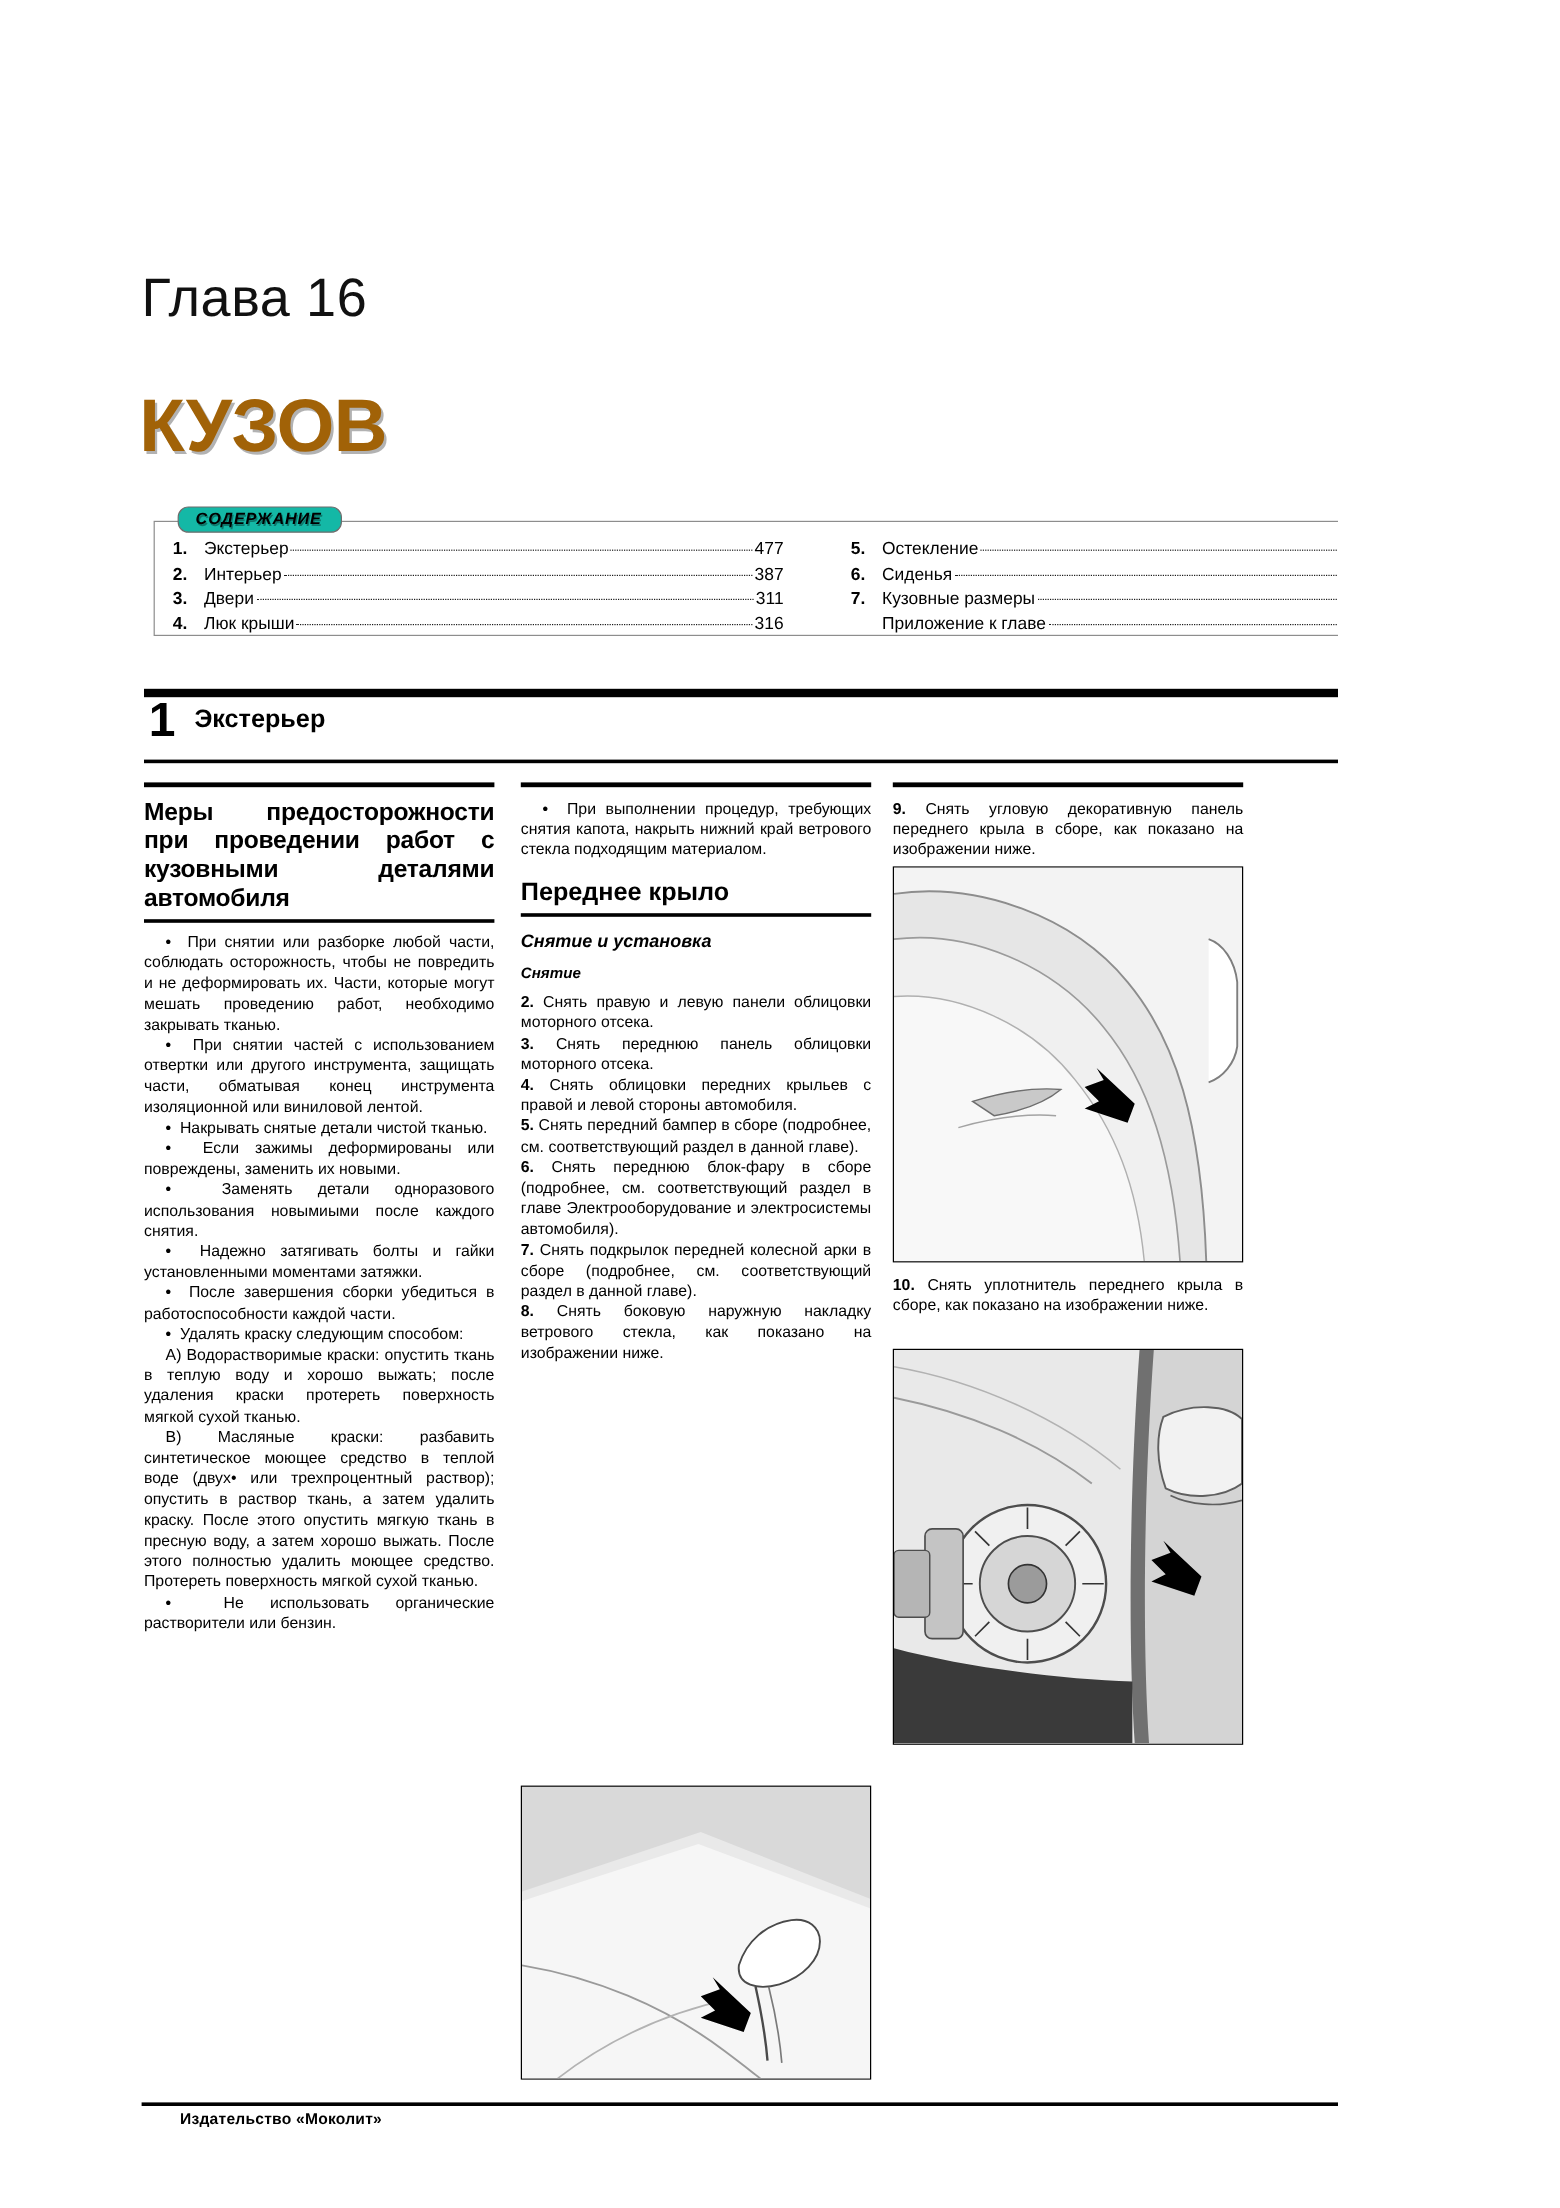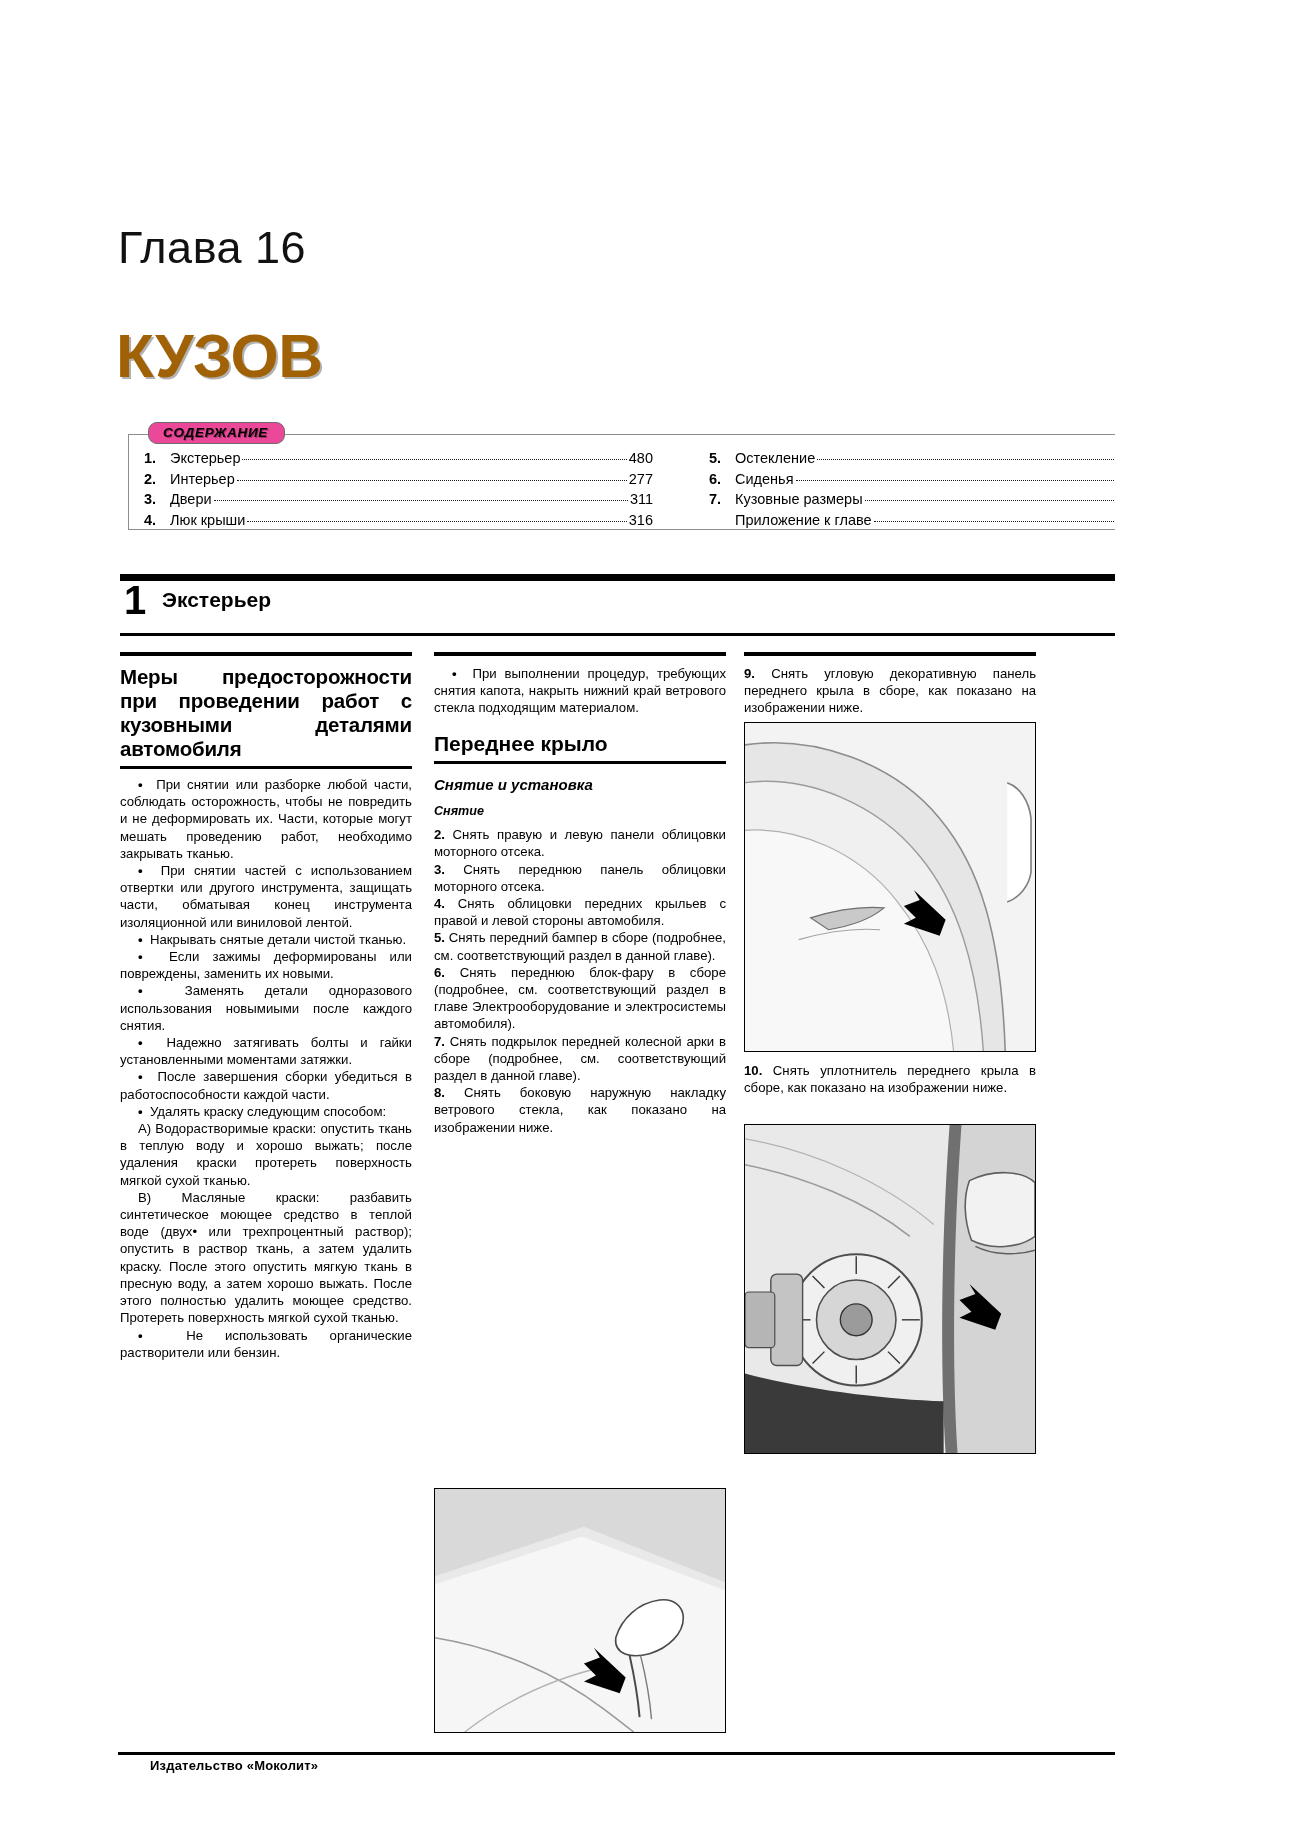--- a/index.html
+++ b/index.html
@@ -52,21 +52,21 @@
     box-sizing: border-box;
     background: #fff;
   }
   .toc-tag {
     position: absolute;
     left: 148px;
     top: 422px;
     padding: 2px 16px 3px 14px;
     border: 1.5px solid #6d6d6d;
     border-radius: 9px;
-    background: #ec4899;
+    background: #14b8a6;
     font-size: 13.5px;
     font-weight: 700;
     font-style: italic;
     letter-spacing: 0.7px;
     text-shadow: 1px 1px 0 rgba(0,0,0,0.35);
   }
   .toc-cols {
     position: absolute;
     left: 128px;
     top: 448px;
@@ -239,27 +239,27 @@
   <div class="chapter-title">КУЗОВ</div>
 
   <div class="toc-box"></div>
   <div class="toc-tag">СОДЕРЖАНИЕ</div>
   <div class="toc-cols">
     <div class="toc-col left">
       <div class="toc-row">
         <span class="toc-num">1.</span>
         <span class="toc-name">Экстерьер</span>
         <span class="toc-dots"></span>
-        <span class="toc-page">480</span>
+        <span class="toc-page">477</span>
       </div>
       <div class="toc-row">
         <span class="toc-num">2.</span>
         <span class="toc-name">Интерьер</span>
         <span class="toc-dots"></span>
-        <span class="toc-page">277</span>
+        <span class="toc-page">387</span>
       </div>
       <div class="toc-row">
         <span class="toc-num">3.</span>
         <span class="toc-name">Двери</span>
         <span class="toc-dots"></span>
         <span class="toc-page">311</span>
       </div>
       <div class="toc-row">
         <span class="toc-num">4.</span>
         <span class="toc-name">Люк крыши</span>

